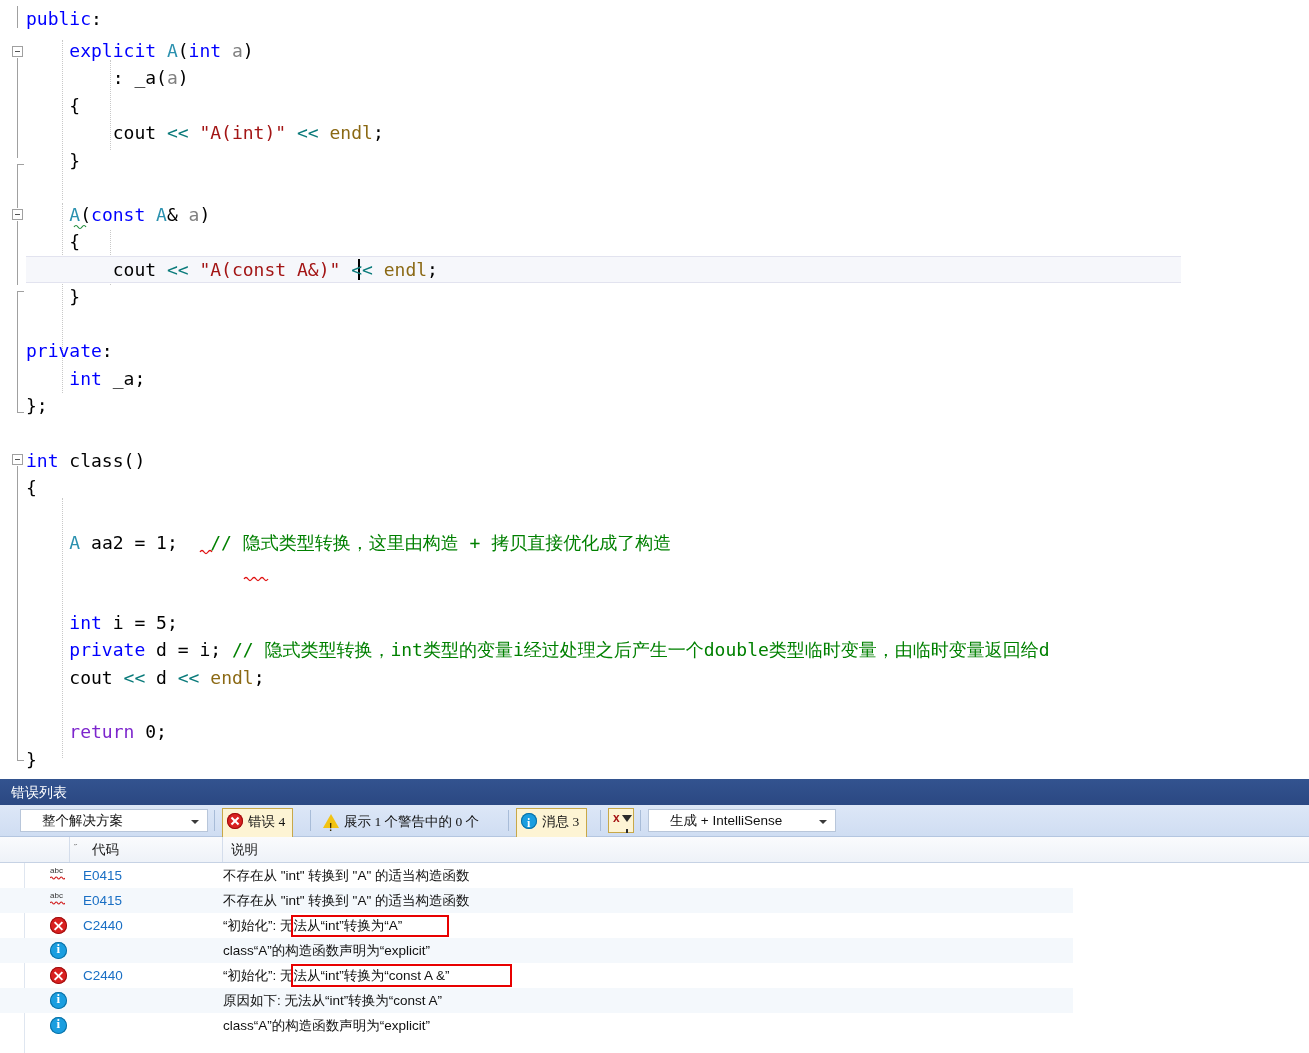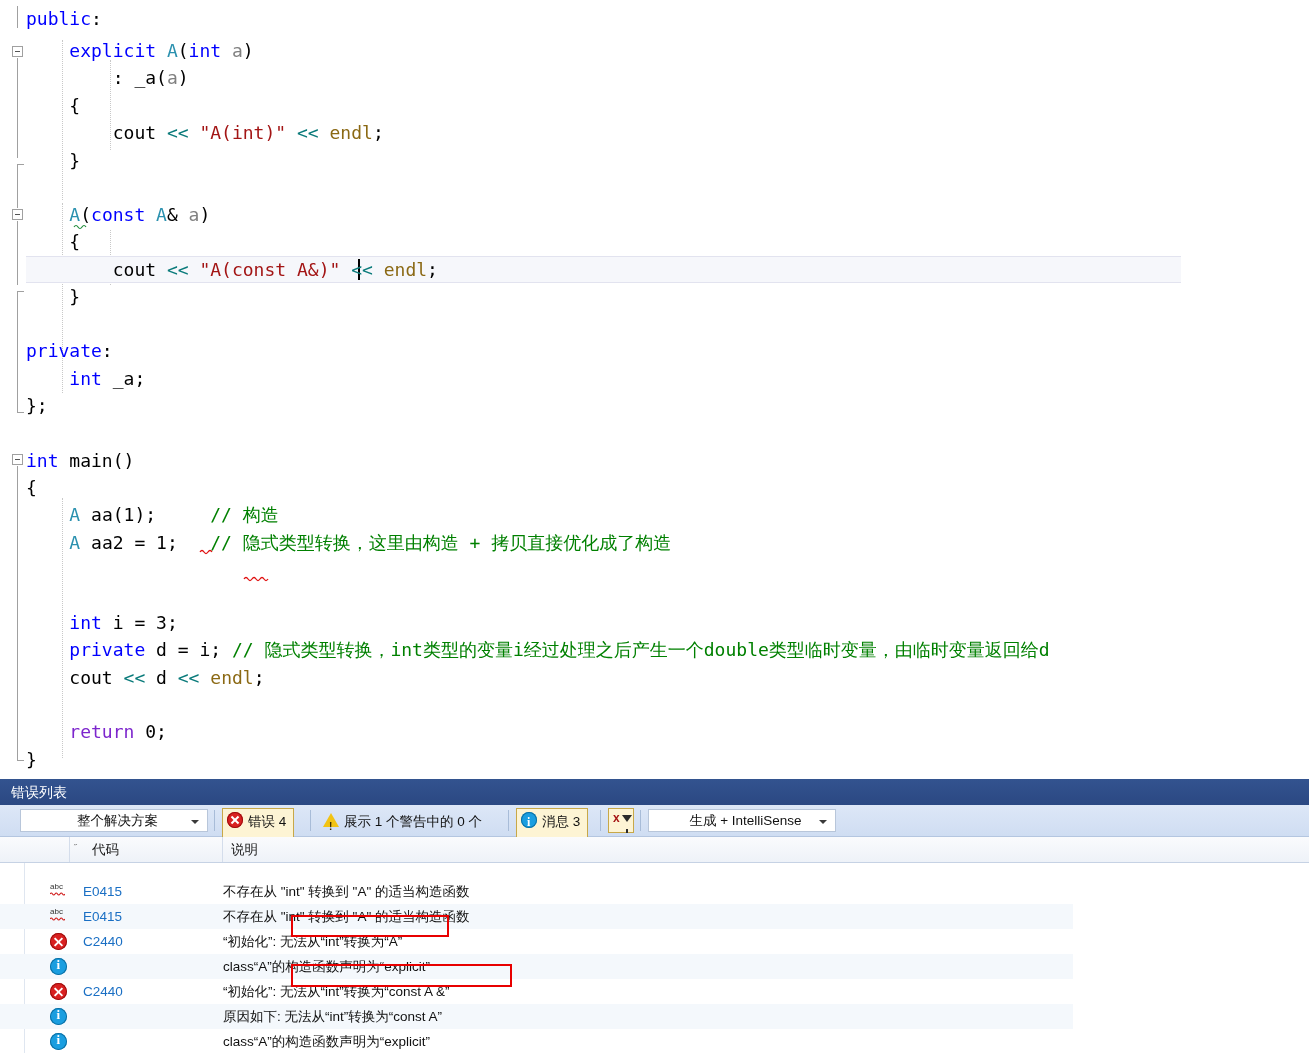--- a/index.html
+++ b/index.html
@@ -160,41 +160,41 @@
   .combo {
     position: absolute;
     top: 4px;
     height: 23px;
     background: #ffffff;
     border: 1px solid #b8c6da;
     box-sizing: border-box;
     font-size: 13.5px;
     line-height: 21px;
     color: #111;
-    padding-left: 7px;
-    text-align: center;
+    padding-left: 21px;
   }
   .combo .caret-dn {
     position: absolute;
     right: 8px;
     top: 10px;
     width: 0; height: 0;
     border-left: 4px solid transparent;
     border-right: 4px solid transparent;
     border-top: 4px solid #3a3a3a;
   }
   .tgl {
     position: absolute;
     top: 3px;
     height: 34px;
     box-sizing: border-box;
     font-size: 13.5px;
     line-height: 23px;
     color: #111;
     white-space: nowrap;
+    font-family: Liberation Serif, serif;
   }
   .tgl.on {
     background: #fdf4d4;
     border: 1px solid #c8a848;
     padding: 0 7px 0 4px;
   }
   .tgl.off {
     background: transparent;
     border: 1px solid transparent;
     padding: 0 7px 0 4px;
@@ -328,21 +328,20 @@
     border-right: 1px solid #dfe6f0;
     box-sizing: border-box;
   }
   .row {
     position: absolute;
     left: 0;
     width: 1073px;
     height: 25px;
     font-size: 13.5px;
     color: #111111;
-    margin-top: 16px;
   }
   .row.alt { background: #f4f8fc; }
   .row .sev {
     position: absolute;
     left: 50px; top: 4px;
     width: 17px; height: 17px;
   }
   .row .code {
     position: absolute;
     left: 83px; top: 0;
@@ -452,25 +451,24 @@
     <div class="code-line" style="top:93px;">    <span class="id">{</span></div>
     <div class="code-line" style="top:120px;">        <span class="id">cout</span> <span class="op">&lt;&lt;</span> <span class="str">"A(int)"</span> <span class="op">&lt;&lt;</span> <span class="endl">endl</span><span class="id">;</span></div>
     <div class="code-line" style="top:148px;">    <span class="id">}</span></div>
     <div class="code-line" style="top:202px;">    <span class="type">A</span><span class="id">(</span><span class="kw">const</span> <span class="type">A</span><span class="id">&amp;</span> <span class="param">a</span><span class="id">)</span></div>
     <div class="code-line" style="top:229px;">    <span class="id">{</span></div>
     <div class="code-line" style="top:257px;">        <span class="id">cout</span> <span class="op">&lt;&lt;</span> <span class="str">"A(const A&amp;)"</span> <span class="op">&lt;&lt;</span> <span class="endl">endl</span><span class="id">;</span></div>
     <div class="code-line" style="top:284px;">    <span class="id">}</span></div>
     <div class="code-line" style="top:338px;"><span class="kw">private</span><span class="id">:</span></div>
     <div class="code-line" style="top:366px;">    <span class="kw">int</span> <span class="id">_a;</span></div>
     <div class="code-line" style="top:393px;"><span class="id">};</span></div>
-    <div class="code-line" style="top:448px;"><span class="kw">int</span> <span class="id">main()</span></div>
+    <div class="code-line" style="top:448px;"><span class="kw">int</span> <span class="id">class()</span></div>
     <div class="code-line" style="top:475px;"><span class="id">{</span></div>
-    <div class="code-line" style="top:502px;">    <span class="type">A</span> <span class="id">aa(</span><span class="id">1</span><span class="id">);     </span><span class="cmt">// 构造</span></div>
     <div class="code-line" style="top:530px;">    <span class="type">A</span> <span class="id">aa2 = 1;   </span><span class="cmt">// 隐式类型转换，这里由构造 + 拷贝直接优化成了构造</span></div>
-    <div class="code-line" style="top:610px;">    <span class="kw">int</span> <span class="id">i = 3;</span></div>
+    <div class="code-line" style="top:610px;">    <span class="kw">int</span> <span class="id">i = 5;</span></div>
     <div class="code-line" style="top:637px;">    <span class="kw">private</span> <span class="id">d = i; </span><span class="cmt">// 隐式类型转换，int类型的变量i经过处理之后产生一个double类型临时变量，由临时变量返回给d</span></div>
     <div class="code-line" style="top:665px;text-align:right;">    <span class="id">cout</span> <span class="op">&lt;&lt;</span> <span class="id">d</span> <span class="op">&lt;&lt;</span> <span class="endl">endl</span><span class="id">;</span></div>
     <div class="code-line" style="top:719px;">    <span class="retkw">return</span> <span class="id">0;</span></div>
     <div class="code-line" style="top:747px;"><span class="id">}</span></div>
   </div>
 
   <svg class="squiggle" style="left:74px; top:224px;" width="14" height="5">
     <path d="M0 3 Q2 0 4 3 T8 3 T12 3" stroke="#1f8b3a" stroke-width="1.2" fill="none"></path>
   </svg>
   <svg class="squiggle" style="left:200px; top:548px;" width="12" height="6">

